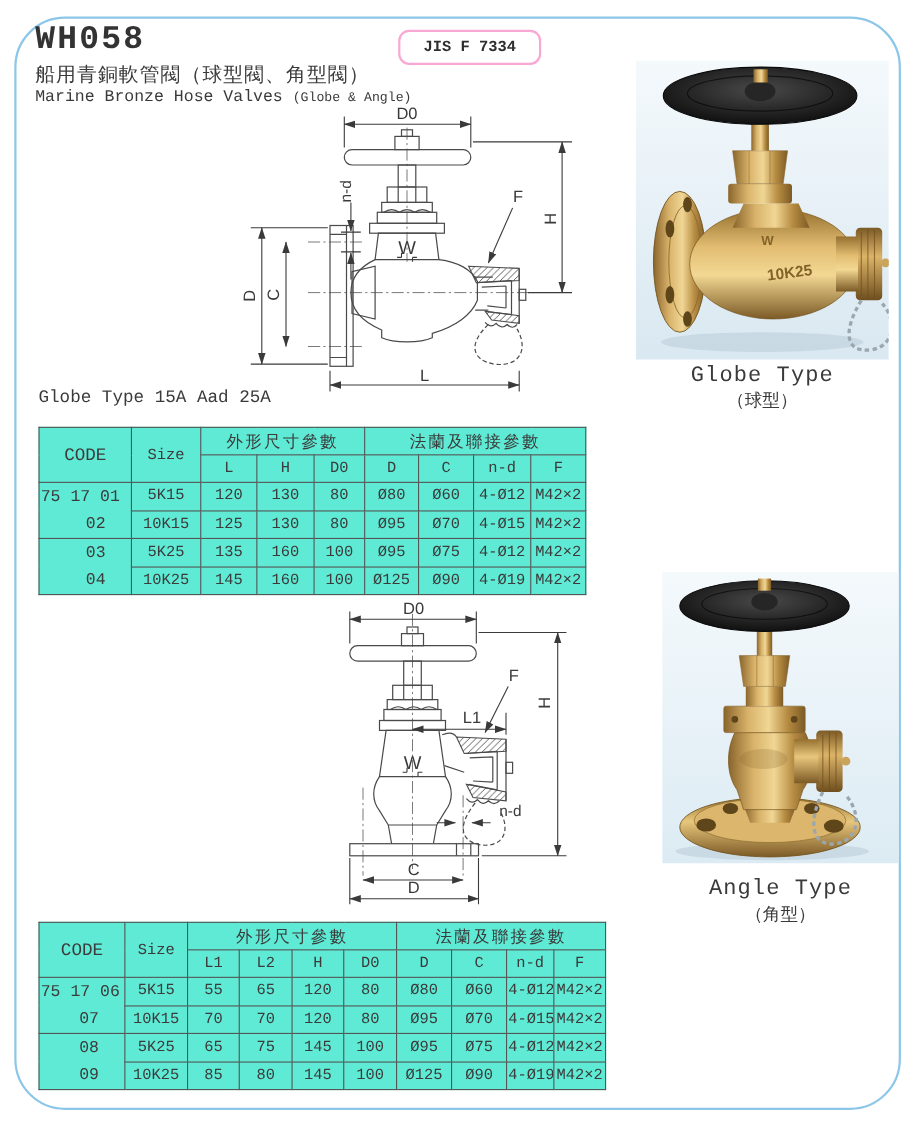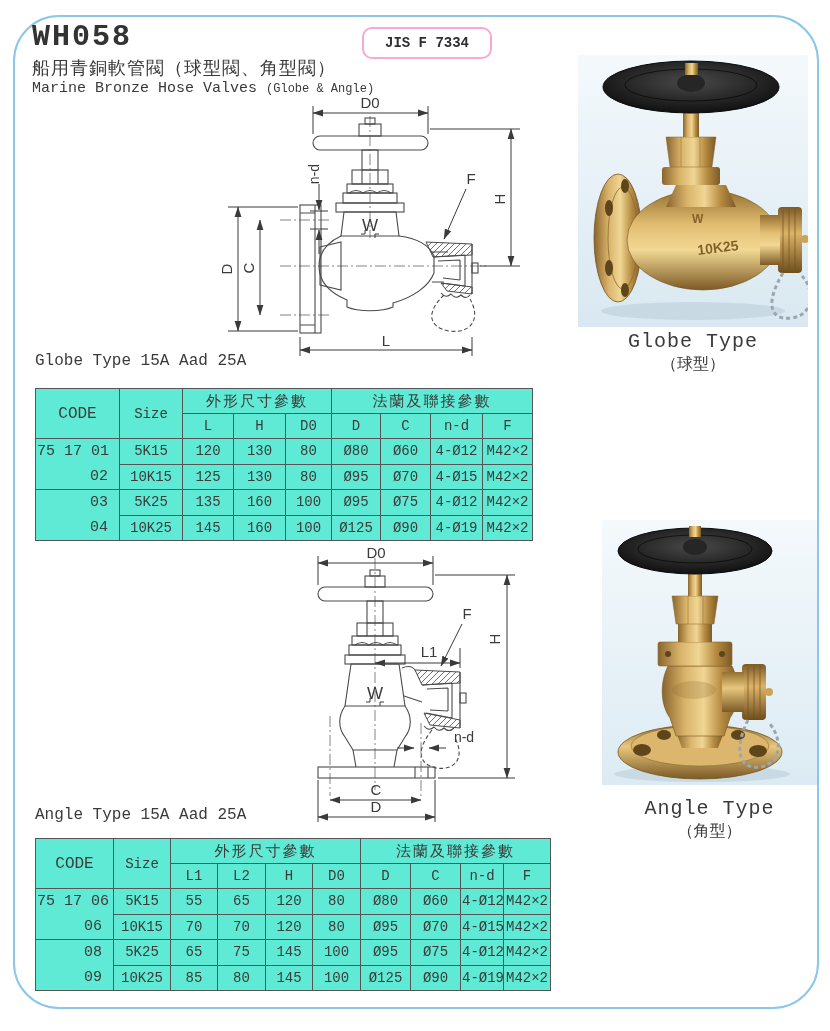--- a/index.html
+++ b/index.html
@@ -18,21 +18,21 @@
   .photo-label{position:absolute;text-align:center;color:#3a3a3a;}
   .photo-label .en{font-size:20px;letter-spacing:1px;text-align:center;}
   .photo-label .zh{font-size:16px;margin-top:1px;}
   table.spec{position:absolute;border-collapse:collapse;table-layout:fixed;background:#5eead4;
              font-size:14px;color:#3b3b3b;}
   table.spec td{border:1px solid #555;text-align:center;height:24px;padding:0 1px;
                 overflow:hidden;white-space:nowrap;}
   table.spec td.grp{font-size:15px;letter-spacing:2px;}
   table.spec td.code-h{font-size:16px;}
   td.code-cell{padding:0;}
-  .cl{height:25px;line-height:25px;text-align:right;padding-right:10px;font-size:15px;}
+  .cl{height:25px;line-height:25px;text-align:right;padding-right:22px;font-size:15px;}
   svg text.dim{font-family:"Liberation Sans",sans-serif;font-size:15px;fill:#3a3a3a;}
   svg text.dim-sm{font-family:"Liberation Sans",sans-serif;font-size:14px;fill:#3a3a3a;}
   svg .ln{stroke:#4a4a4a;stroke-width:1.1;fill:none;}
   svg .dl{stroke:#3a3a3a;stroke-width:1;fill:none;}
   svg .cdash{stroke:#666;stroke-width:0.8;fill:none;stroke-dasharray:11 3 2 3;}
   svg .hatchf{fill:url(#hatch);stroke:#4a4a4a;stroke-width:1;}
   svg .chain{stroke:#9aa7ae;stroke-width:3;fill:none;stroke-dasharray:4 3;}
 </style>
 </head>
 <body>
@@ -368,21 +368,20 @@
       <ellipse cx="93" cy="27" rx="12" ry="8" fill="#262626"></ellipse>
       <rect x="87" y="6" width="12" height="11" fill="url(#ap-bx)"></rect>
       <ellipse cx="92" cy="170" rx="22" ry="9" fill="#8a6a30" opacity="0.25"></ellipse>
     </g>
   </svg>
   <div class="photo-label" style="left:602px;top:797px;width:215px;">
     <div class="en">Angle Type</div>
     <div class="zh">（角型）</div>
   </div>
 
-  <div class="caption" style="left:35px;top:806px;">Angle Type 15A Aad 25A</div>
 
   <table class="spec" style="left:35px;top:838px;width:515px;">
     <colgroup>
       <col style="width:78px">
         <col style="width:57px">
         <col style="width:47px">
         <col style="width:48px">
         <col style="width:47px">
       <col style="width:48px">
         <col style="width:50px">
@@ -403,21 +402,21 @@
       <td>H</td>
       <td>D0</td>
       <td>D</td>
       <td>C</td>
       <td>n-d</td>
       <td>F</td>
     </tr>
     <tr>
       <td rowspan="2" class="code-cell">
         <div class="cl">75 17 06</div>
-        <div class="cl">06</div>
+        <div class="cl">07</div>
       </td>
       <td>5K15</td>
       <td>55</td>
       <td>65</td>
       <td>120</td>
       <td>80</td>
       <td>Ø80</td>
       <td>Ø60</td>
       <td>4-Ø12</td>
       <td>M42×2</td>

